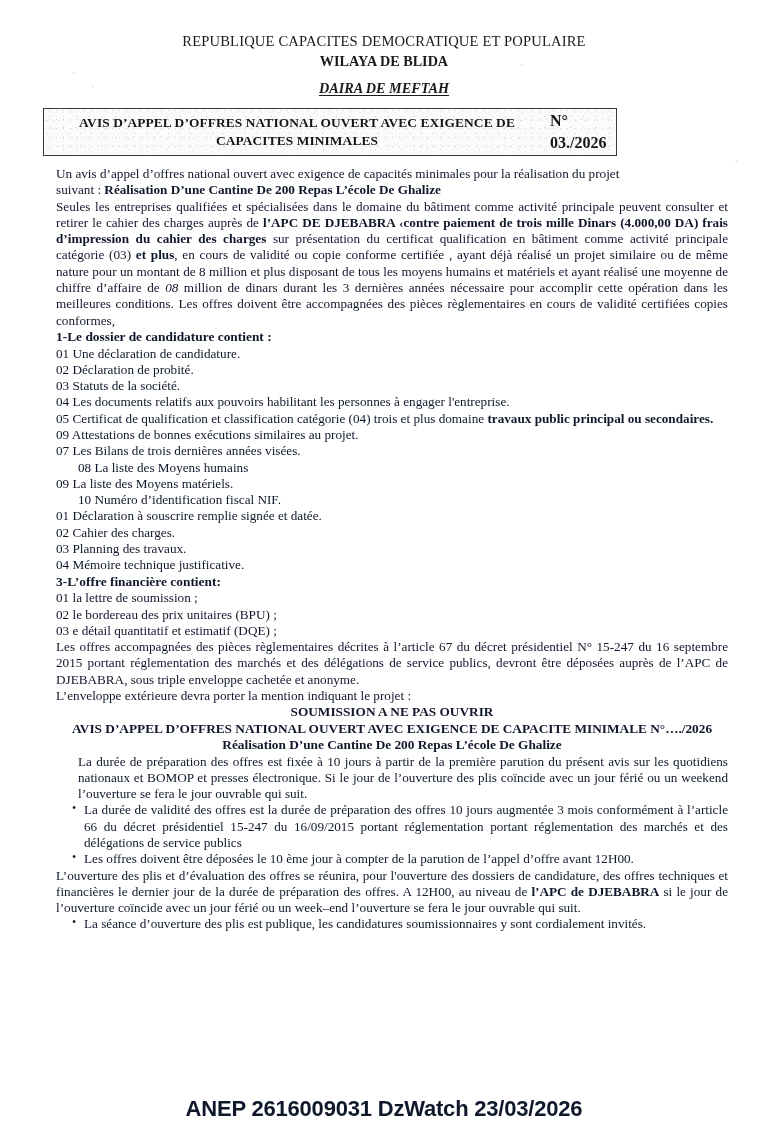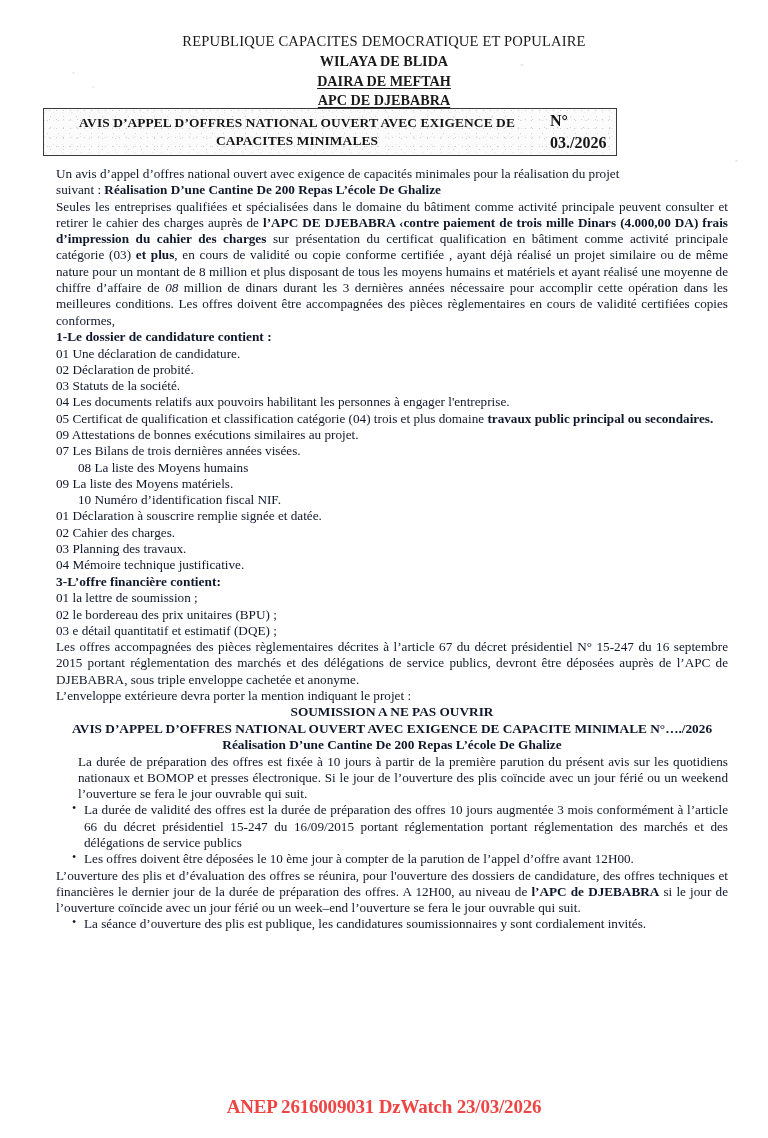--- a/index.html
+++ b/index.html
@@ -38,21 +38,22 @@
     font-size: 14.2px;
     font-weight: bold;
     line-height: 1.3;
     margin-top: 2px;
   }
   .hdr-line3,
   .hdr-line4 {
     font-size: 14.2px;
     font-weight: bold;
     line-height: 1.3;
-    margin-top: 1px;
+    margin-top: 8px;
+    font-style: italic;
   }
   .hdr-underline {
     text-decoration: underline;
     text-underline-offset: 2px;
   }
 
   
   .title-box {
     position: absolute;
     left: 43px;
@@ -143,24 +144,24 @@
 
   
   .footer {
     position: absolute;
     left: 0;
     right: 0;
     top: 1096px;
     text-align: center;
   }
   .footer-text {
-    font-family: Liberation Serif, serif;
-    font-size: 19px;
-    font-weight: bold;
-    color: #ef4444;
+    font-family: Liberation Sans, sans-serif;
+    font-size: 22px;
+    font-weight: bold;
+    color: #0f172a;
     letter-spacing: -0.2px;
   }
 
   
   .speck {
     position: absolute;
     background: #e9e9e9;
     border-radius: 50%;
   }
 </style>

